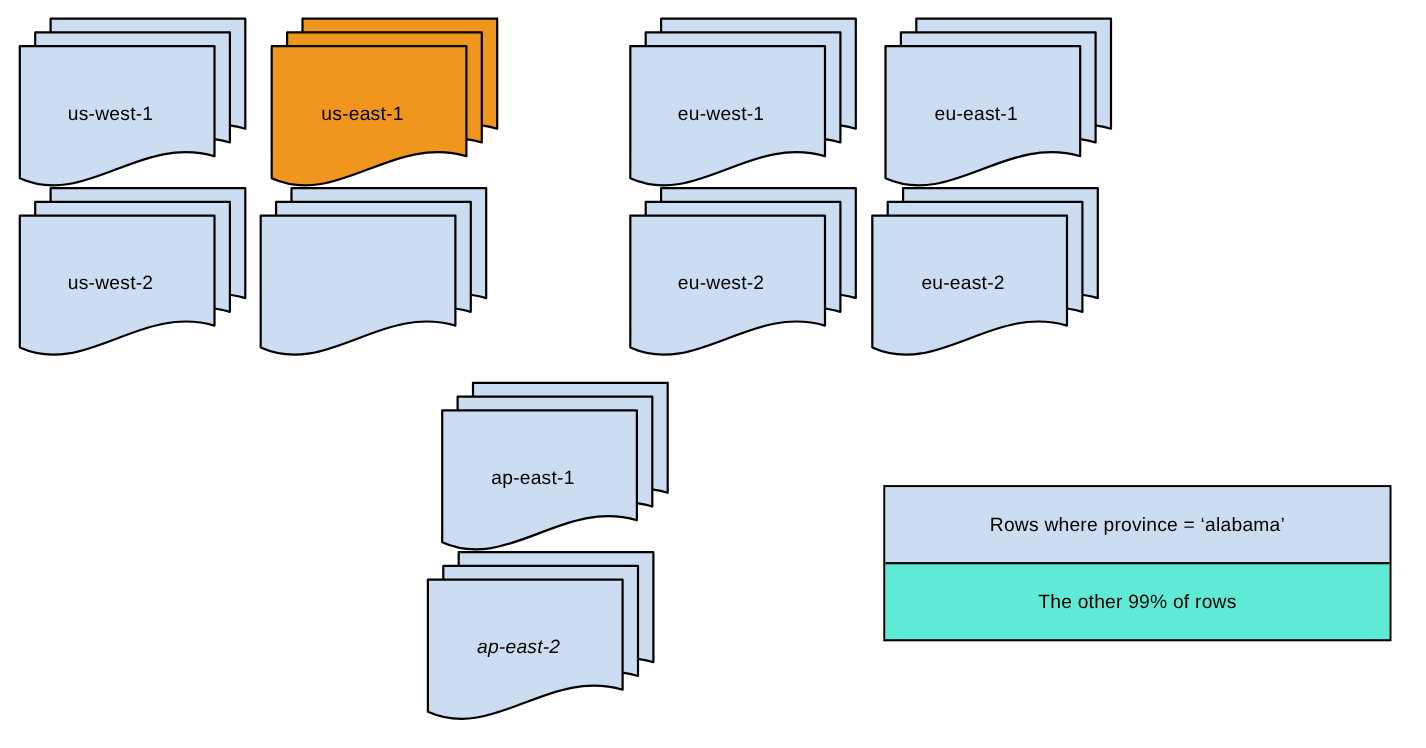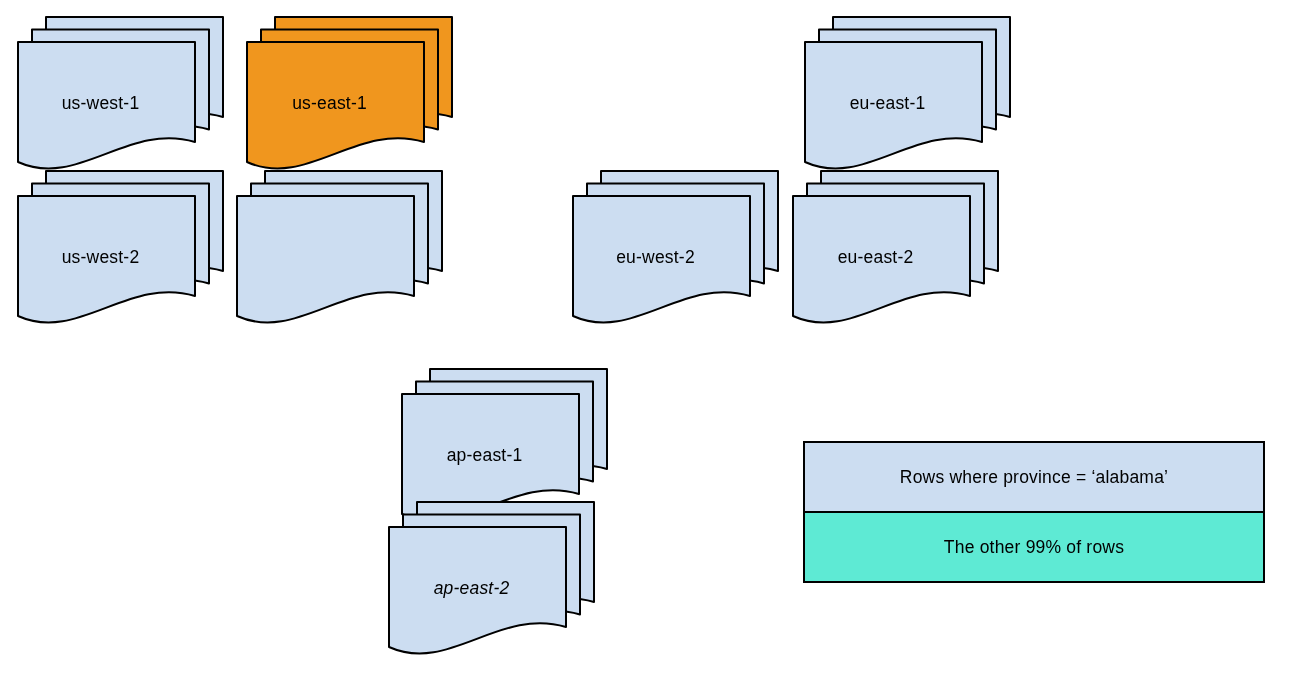--- a/index.html
+++ b/index.html
@@ -81,20 +81,28 @@
 
     <div class="stack" style="left: 246px; top: 16px;">
       <svg width="212" height="158" viewBox="0 0 212 158">
         <path class="doc doc-back" transform="translate(29,1)" d="M 0 0 L 177 0 L 177 100 C 110 80 60 147 0 120 Z" stroke-width="2" stroke-linejoin="round" fill="#f0961e" stroke="#000000"></path>
         <path class="doc doc-middle" transform="translate(15,13.5)" d="M 0 0 L 177 0 L 177 100 C 110 80 60 147 0 120 Z" stroke-width="2" stroke-linejoin="round" fill="#f0961e" stroke="#000000"></path>
         <path class="doc doc-front" transform="translate(1,26)" d="M 0 0 L 177 0 L 177 100 C 110 80 60 147 0 120 Z" stroke-width="2" stroke-linejoin="round" fill="#f0961e" stroke="#000000"></path>
       </svg>
       <div class="label" style="color: rgb(0, 0, 0);">us-east-1</div>
     </div>
 
+    <div class="stack" style="left: 572px; top: 16px;">
+      <svg width="212" height="158" viewBox="0 0 212 158">
+        <path class="doc doc-back" transform="translate(29,1)" d="M 0 0 L 177 0 L 177 100 C 110 80 60 147 0 120 Z" stroke-width="2" stroke-linejoin="round" fill="#ccddf1" stroke="#000000"></path>
+        <path class="doc doc-middle" transform="translate(15,13.5)" d="M 0 0 L 177 0 L 177 100 C 110 80 60 147 0 120 Z" stroke-width="2" stroke-linejoin="round" fill="#ccddf1" stroke="#000000"></path>
+        <path class="doc doc-front" transform="translate(1,26)" d="M 0 0 L 177 0 L 177 100 C 110 80 60 147 0 120 Z" stroke-width="2" stroke-linejoin="round" fill="#ccddf1" stroke="#000000"></path>
+      </svg>
+      <div class="label" style="color: rgb(0, 0, 0);">eu-west-1</div>
+    </div>
 
     <div class="stack" style="left: 804px; top: 16px;">
       <svg width="212" height="158" viewBox="0 0 212 158">
         <path class="doc doc-back" transform="translate(29,1)" d="M 0 0 L 177 0 L 177 100 C 110 80 60 147 0 120 Z" stroke-width="2" stroke-linejoin="round" fill="#ccddf1" stroke="#000000"></path>
         <path class="doc doc-middle" transform="translate(15,13.5)" d="M 0 0 L 177 0 L 177 100 C 110 80 60 147 0 120 Z" stroke-width="2" stroke-linejoin="round" fill="#ccddf1" stroke="#000000"></path>
         <path class="doc doc-front" transform="translate(1,26)" d="M 0 0 L 177 0 L 177 100 C 110 80 60 147 0 120 Z" stroke-width="2" stroke-linejoin="round" fill="#ccddf1" stroke="#000000"></path>
       </svg>
       <div class="label" style="color: rgb(0, 0, 0);">eu-east-1</div>
     </div>
 
@@ -126,21 +134,21 @@
 
     <div class="stack" style="left: 792px; top: 170px;">
       <svg width="212" height="158" viewBox="0 0 212 158">
         <path class="doc doc-back" transform="translate(29,1)" d="M 0 0 L 177 0 L 177 100 C 110 80 60 147 0 120 Z" stroke-width="2" stroke-linejoin="round" fill="#ccddf1" stroke="#000000"></path>
         <path class="doc doc-middle" transform="translate(15,13.5)" d="M 0 0 L 177 0 L 177 100 C 110 80 60 147 0 120 Z" stroke-width="2" stroke-linejoin="round" fill="#ccddf1" stroke="#000000"></path>
         <path class="doc doc-front" transform="translate(1,26)" d="M 0 0 L 177 0 L 177 100 C 110 80 60 147 0 120 Z" stroke-width="2" stroke-linejoin="round" fill="#ccddf1" stroke="#000000"></path>
       </svg>
       <div class="label" style="color: rgb(0, 0, 0);">eu-east-2</div>
     </div>
 
-    <div class="stack" style="left: 401px; top: 368px;">
+    <div class="stack" style="left: 401px; top: 347px;">
       <svg width="212" height="158" viewBox="0 0 212 158">
         <path class="doc doc-back" transform="translate(29,1)" d="M 0 0 L 177 0 L 177 100 C 110 80 60 147 0 120 Z" stroke-width="2" stroke-linejoin="round" fill="#ccddf1" stroke="#000000"></path>
         <path class="doc doc-middle" transform="translate(15,13.5)" d="M 0 0 L 177 0 L 177 100 C 110 80 60 147 0 120 Z" stroke-width="2" stroke-linejoin="round" fill="#ccddf1" stroke="#000000"></path>
         <path class="doc doc-front" transform="translate(1,26)" d="M 0 0 L 177 0 L 177 100 C 110 80 60 147 0 120 Z" stroke-width="2" stroke-linejoin="round" fill="#ccddf1" stroke="#000000"></path>
       </svg>
       <div class="label" style="color: rgb(0, 0, 0);">ap-east-1</div>
     </div>
 
     <div class="stack" style="left: 388px; top: 501px;">
       <svg width="212" height="158" viewBox="0 0 212 158">

